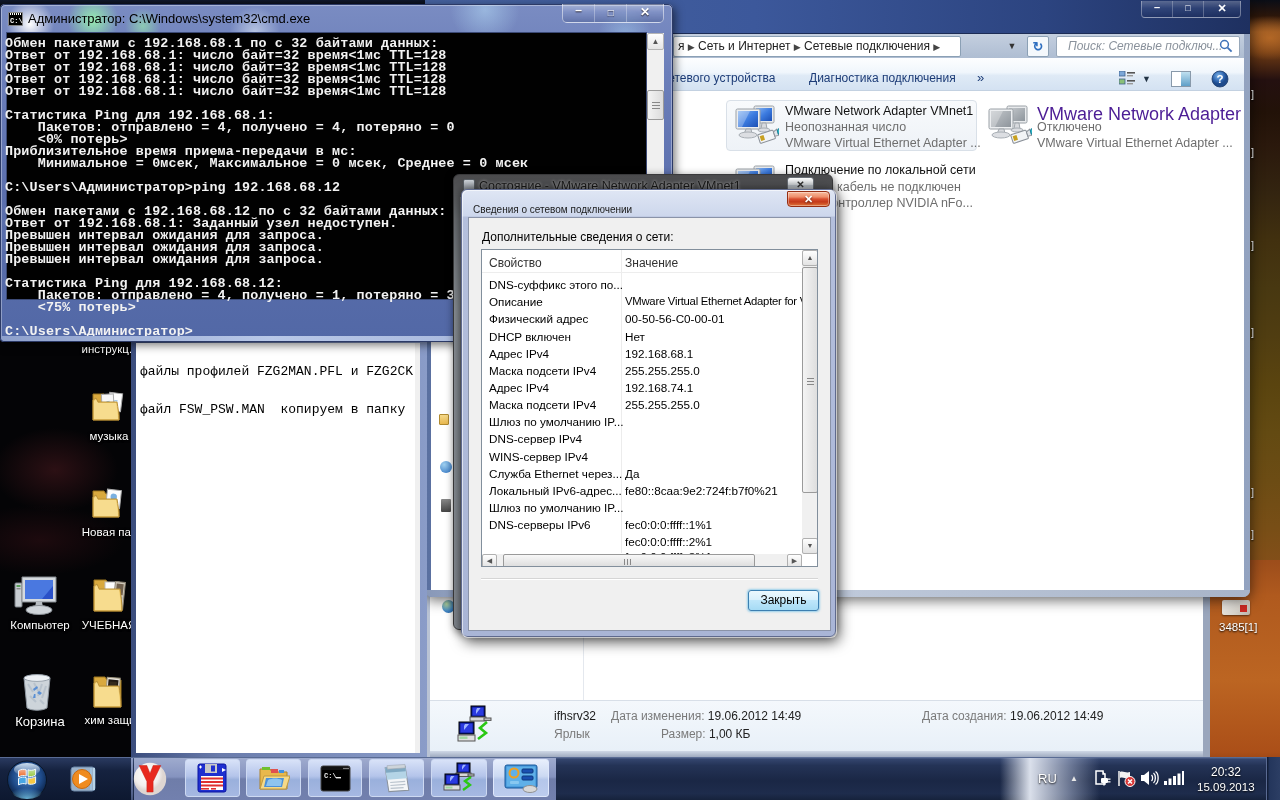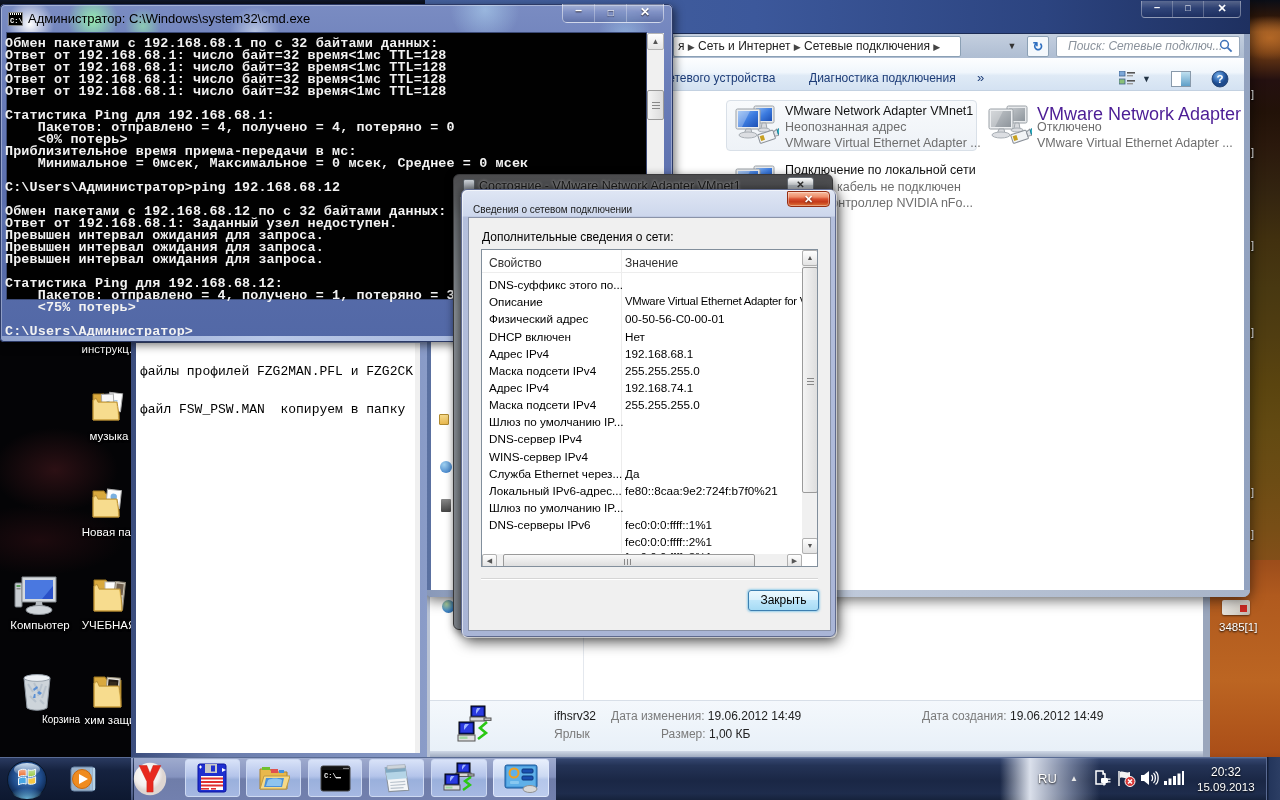--- a/index.html
+++ b/index.html
@@ -83,21 +83,21 @@
   <svg class="a" style="left:20px;top:672px" width="34" height="40" viewBox="0 0 34 40">
     <path d="M4,6 C10,9 24,9 30,6 L27,36 C22,39 12,39 7,36 Z" fill="#dfe6ec" stroke="#9aa4ae" opacity=".92"></path>
     <ellipse cx="17" cy="6" rx="13" ry="3.4" fill="#eef2f6" stroke="#9aa4ae"></ellipse>
     <path d="M8,12 L13,20 M14,11 L20,22 M22,12 L18,24 M26,14 L22,26 M10,24 L16,30 M20,28 L24,32" stroke="#b8c2cc" stroke-width="2"></path>
     <g fill="#5a8fd4">
         <path d="M13,17 l4,-3 1,2 -4,3 z"></path>
         <path d="M19,19 l3,2 -2,2 -3,-2 z"></path>
         <path d="M14,22 l-1,4 2.5,0 0,-4 z"></path>
       </g>
   </svg>
-  <div class="a" style="left:16px;top:714px;width:64px;text-align:right;color:#fff;font-size:10px;text-shadow:1px 1px 2px #000,0 0 3px #000">Корзина</div>
+  <div class="a" style="left:8px;top:714px;width:64px;text-align:center;color:#fff;font-size:13px;text-shadow:1px 1px 2px #000,0 0 3px #000">Корзина</div>
   <svg class="a" style="left:92px;top:672px" width="38" height="41" viewBox="0 0 38 41">
     <path d="M2,5 L13,5 L15,8 L29,8 L29,35 L2,35 Z" fill="#d9a93e" stroke="#9d761e"></path>
     <g transform="rotate(5 24 20)">
         <rect x="14" y="6" width="13" height="27" fill="#e8e4dc" stroke="#a09880"></rect>
         <rect x="15.5" y="8" width="10" height="23" fill="#201a14"></rect>
         <rect x="17" y="10" width="7" height="19" fill="#332a1d"></rect>
       </g>
     <path d="M2,35 L2,11 L5,9 L7,14 L27,14 C28,20 29,27 29,35 Z" fill="#efc865" stroke="#b8903a"></path>
     <path d="M3,34 L3,12 L5,10.5 L7,15 L26,15 C27,20.5 28,27 28,34 Z" fill="#f7dc8e"></path>
   </svg>
@@ -216,21 +216,21 @@
             <ellipse cx="15" cy="32" rx="9" ry="3" fill="#dcdee2" stroke="#a8aeb4"></ellipse>
           </g>
           <g transform="translate(24,30) rotate(-18)">
             <rect x="0" y="2" width="16" height="9" rx="1" fill="#f2f4f6" stroke="#8a9098"></rect>
             <rect x="1.5" y="4" width="4" height="5" fill="#c8a020"></rect>
             <path d="M16,4 L20,2.5 L20,9 L16,8.5 Z" fill="#e0e4e8" stroke="#8a9098"></path>
             <path d="M20,4 C23,2 25,1 27,0.5 L27,5 C25,5.5 23,6 20,7.5 Z" fill="#30b8c8" stroke="#1888a0"></path>
           </g>
         </svg></div>
     <div class="a" style="left:354px;top:13px;font-size:12.5px;color:#111;white-space:nowrap">VMware Network Adapter VMnet1</div>
-    <div class="a" style="left:354px;top:29px;font-size:12.5px;color:#6e6e6e;white-space:nowrap">Неопознанная адрес</div>
+    <div class="a" style="left:354px;top:29px;font-size:12.5px;color:#6e6e6e;white-space:nowrap">Неопознанная число</div>
     <div class="a" style="left:354px;top:45px;font-size:12.5px;color:#6e6e6e;white-space:nowrap">VMware Virtual Ethernet Adapter ...</div>
 
     <div class="a" style="left:555px;top:12px;width:46px;height:46px"><svg width="46" height="46" viewBox="0 0 46 46">
           <defs>
             <linearGradient id="sgb" x1="0" y1="0" x2="1" y2="1">
               <stop offset="0" stop-color="#c4c8cc"></stop>
               <stop offset="1" stop-color="#8e959c"></stop>
             </linearGradient>
           </defs>
           <g>

